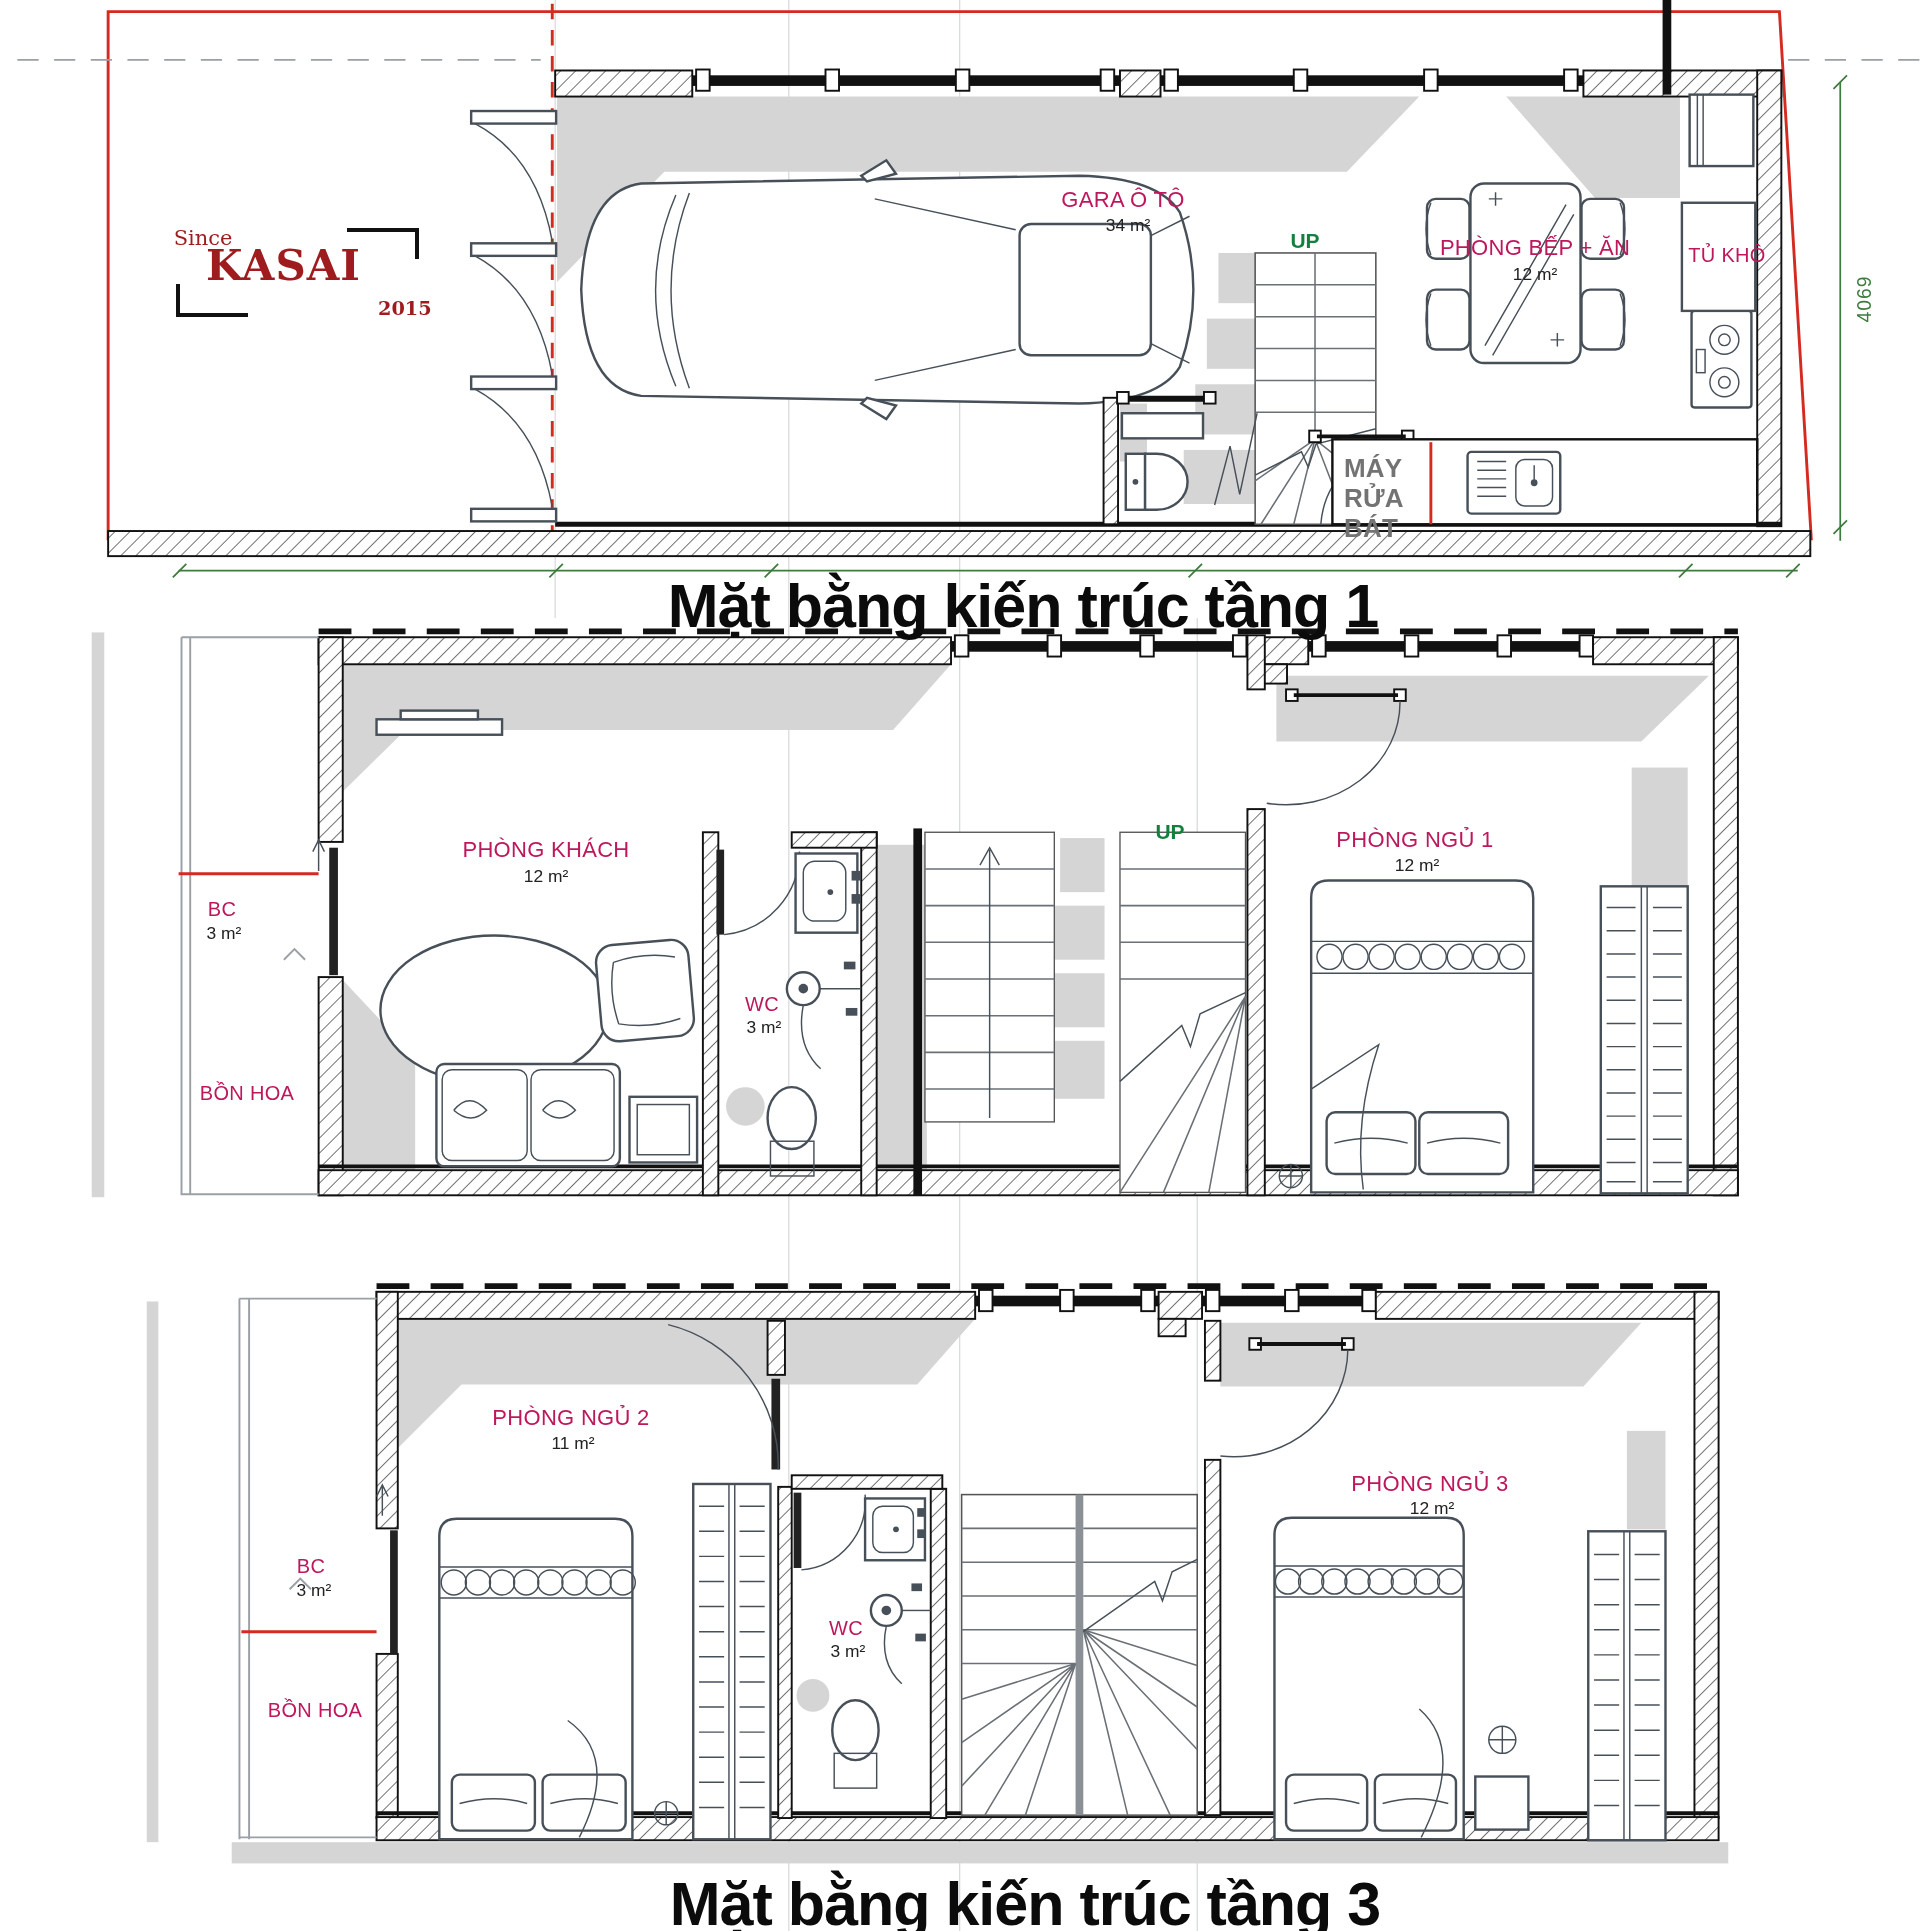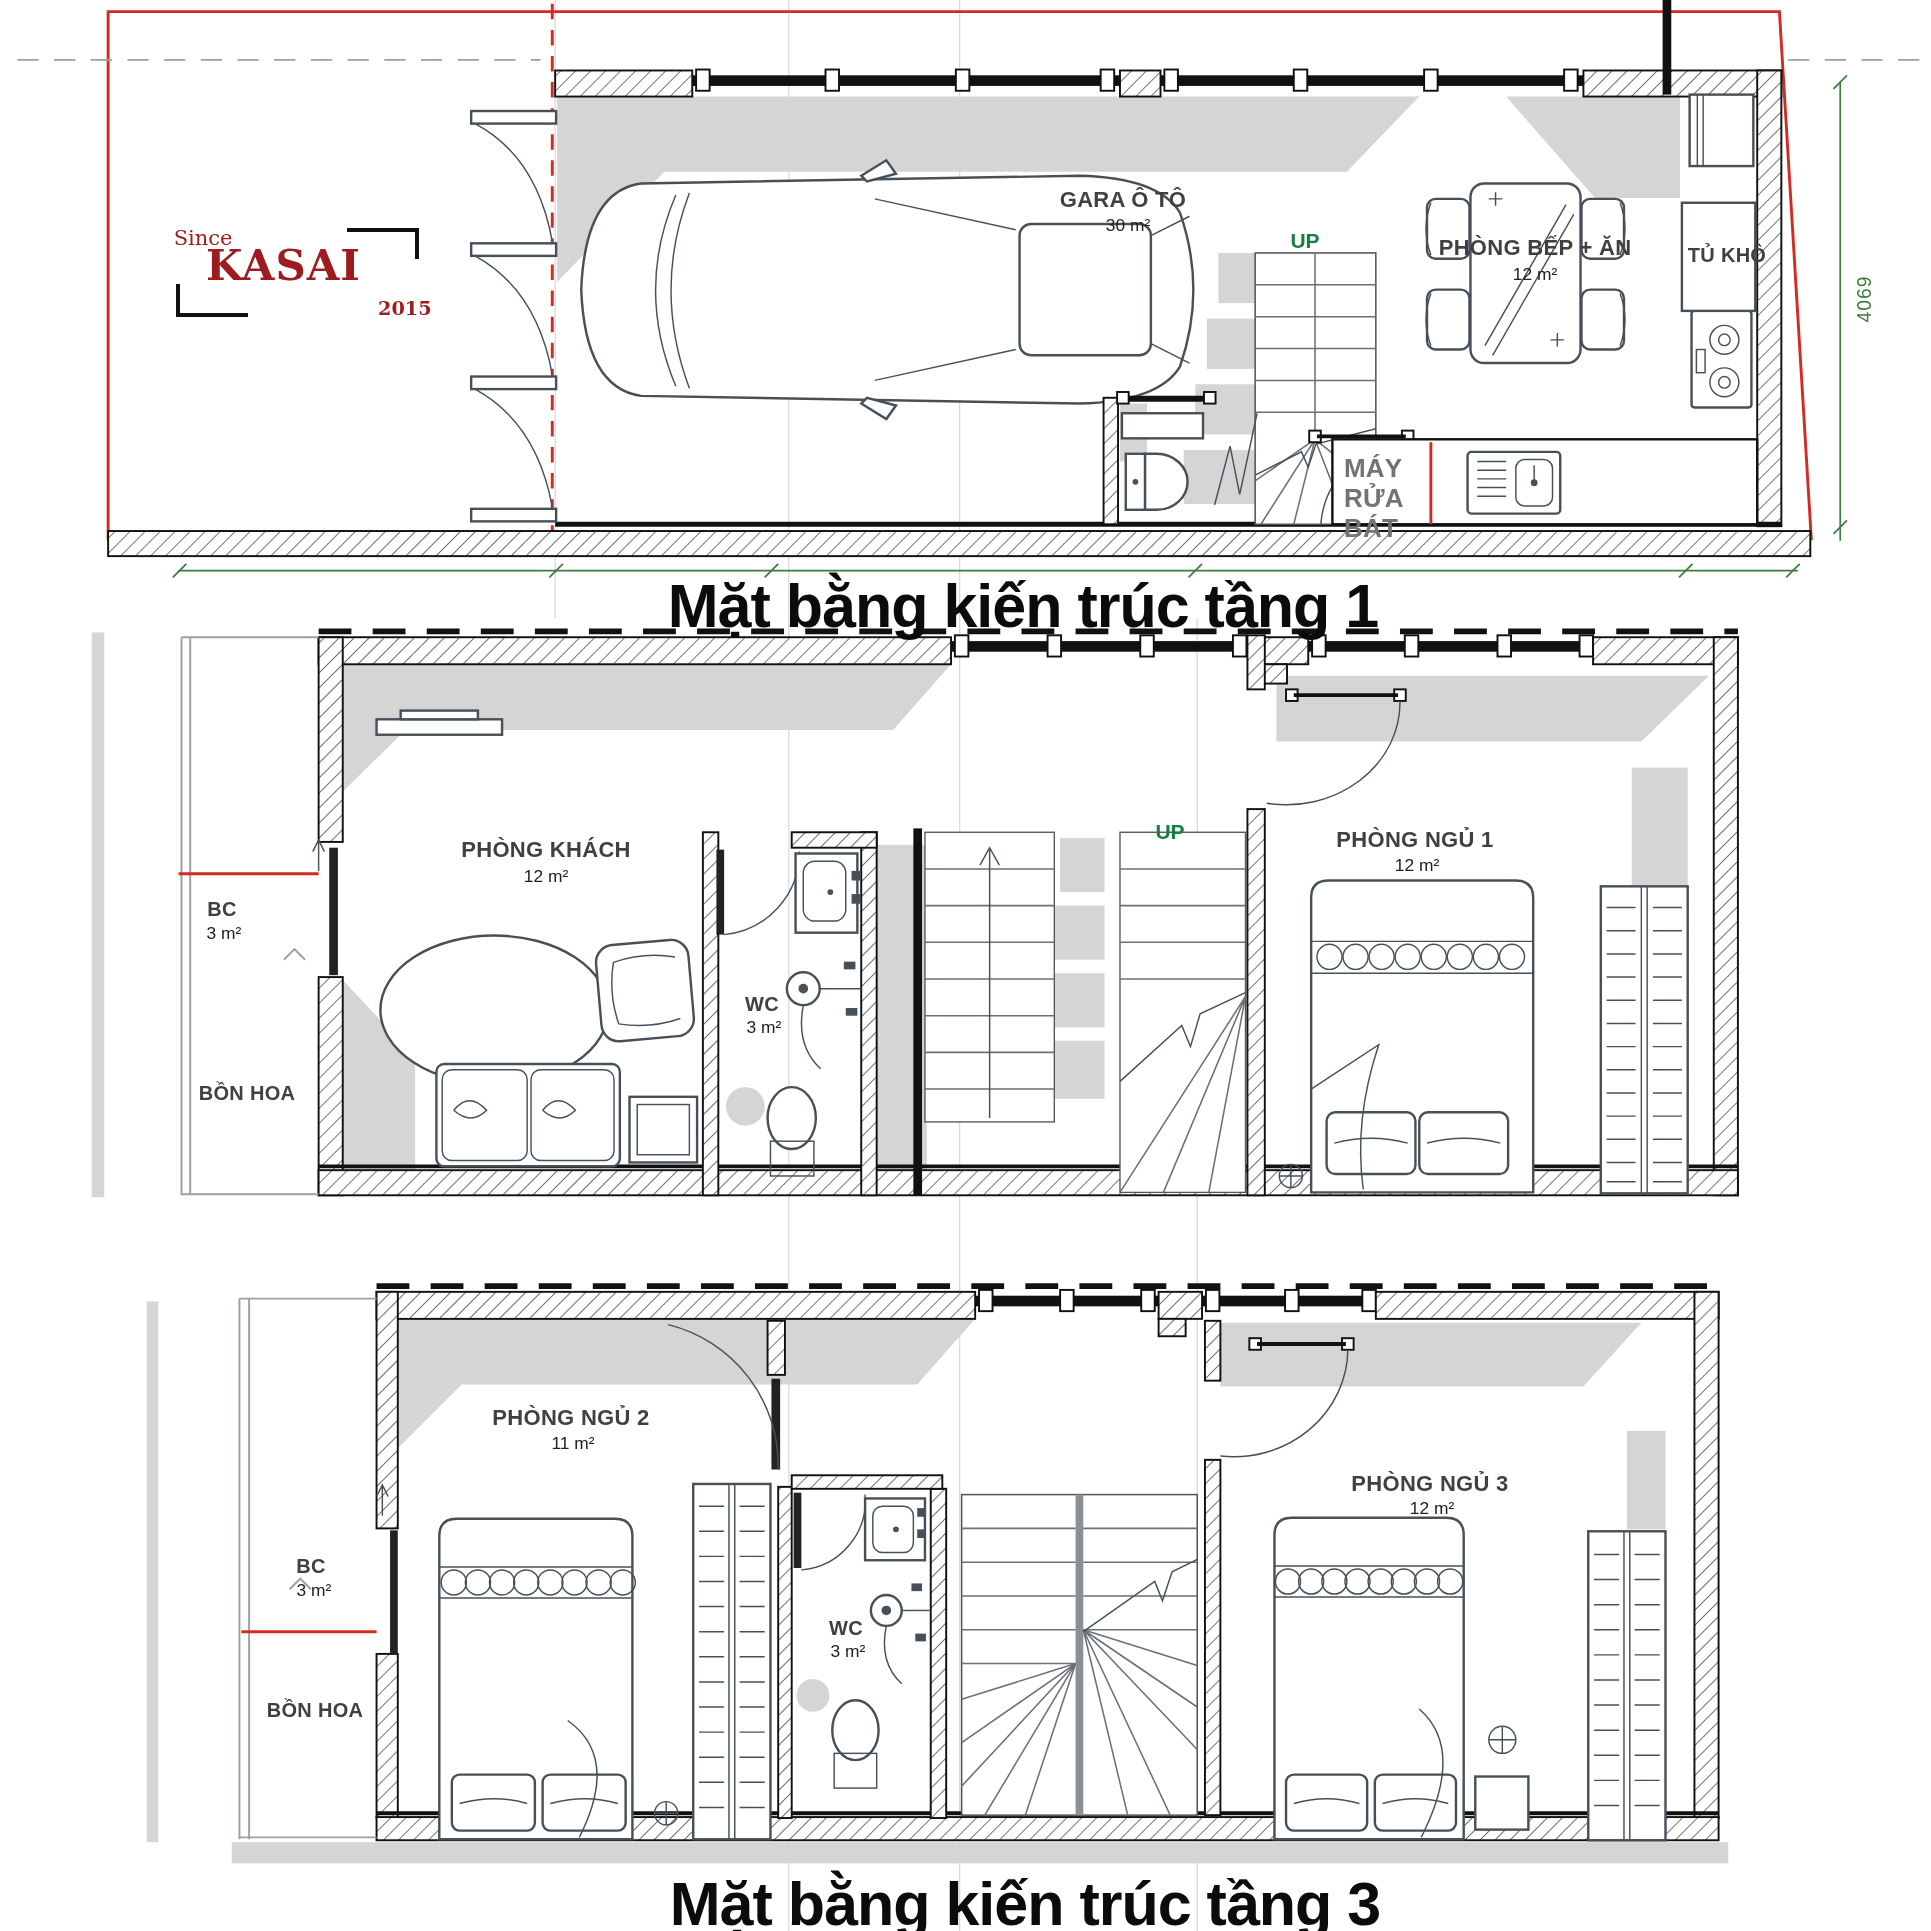--- a/index.html
+++ b/index.html
@@ -15,21 +15,21 @@
   .shadow{fill:#d5d5d5;stroke:none;}
   .red{stroke:#d42a20;stroke-width:3;fill:none;}
   .reddash{stroke:#d42a20;stroke-width:3;fill:none;stroke-dasharray:16 11;}
   .green{stroke:#3e7b3e;stroke-width:1.8;fill:none;}
   .grayl{stroke:#9aa0a6;stroke-width:2;fill:none;}
   .grid{stroke:#c9cdd1;stroke-width:1.2;fill:none;opacity:.8;}
   .refdash{stroke:#9aa0a6;stroke-width:2;fill:none;stroke-dasharray:22 16;}
   .capdash{stroke:#111;stroke-width:6;fill:none;stroke-dasharray:34 22;}
   
   .lbl{position:absolute;transform:translate(-50%,-50%);white-space:nowrap;
-       color:#404040;font-weight:bold;font-size:22px;letter-spacing:0.3px;}
+       color:#be185d;font-weight:normal;font-size:22px;letter-spacing:0.3px;}
   .area{position:absolute;transform:translate(-50%,-50%);white-space:nowrap;
        color:#222;font-weight:normal;font-size:17.4px;}
   .up{position:absolute;transform:translate(-50%,-50%);color:#15803d;
        font-weight:bold;font-size:21px;}
   .small-lbl{font-size:20px;}
   .dw-label{position:absolute;left:1344px;top:454px;width:112px;color:#737373;
        font-weight:bold;font-size:26px;line-height:1.15;letter-spacing:0.2px;}
   .floor-title{position:absolute;transform:translate(-50%,-50%);color:#0b0b0b;
        font-weight:800;font-size:61px;letter-spacing:-1px;white-space:nowrap;}
   .dim-vert{position:absolute;transform:translate(-50%,-50%) rotate(-90deg);
@@ -477,21 +477,21 @@
 
 <div id="logo">
   <div class="br-tr"></div>
   <div class="br-bl"></div>
   <div class="since">Since</div>
   <div class="kasai">KASAI</div>
   <div class="year">2015</div>
 </div>
 
 <div class="lbl" style="left:1123px;top:200px;">GARA Ô TÔ</div>
-<div class="area" style="left:1128px;top:225px;">30 m²</div>
+<div class="area" style="left:1128px;top:225px;">34 m²</div>
 <div class="up" style="left:1305px;top:241px;">UP</div>
 <div class="lbl" style="left:1535px;top:248px;">PHÒNG BẾP + ĂN</div>
 <div class="area" style="left:1535px;top:274px;">12 m²</div>
 <div class="lbl small-lbl" style="left:1719px;top:255px;padding-left:16px;">TỦ KHÔ</div>
 <div class="dw-label">MÁY RỬA BÁT</div>
 <div class="dim-vert" style="left:1865px;top:299px;">4069</div>
 <div class="floor-title" style="left:1023px;top:606px;">Mặt bằng kiến trúc tầng 1</div>
 
 <div class="lbl small-lbl" style="left:222px;top:909px;">BC</div>
 <div class="area" style="left:224px;top:933px;">3 m²</div>

